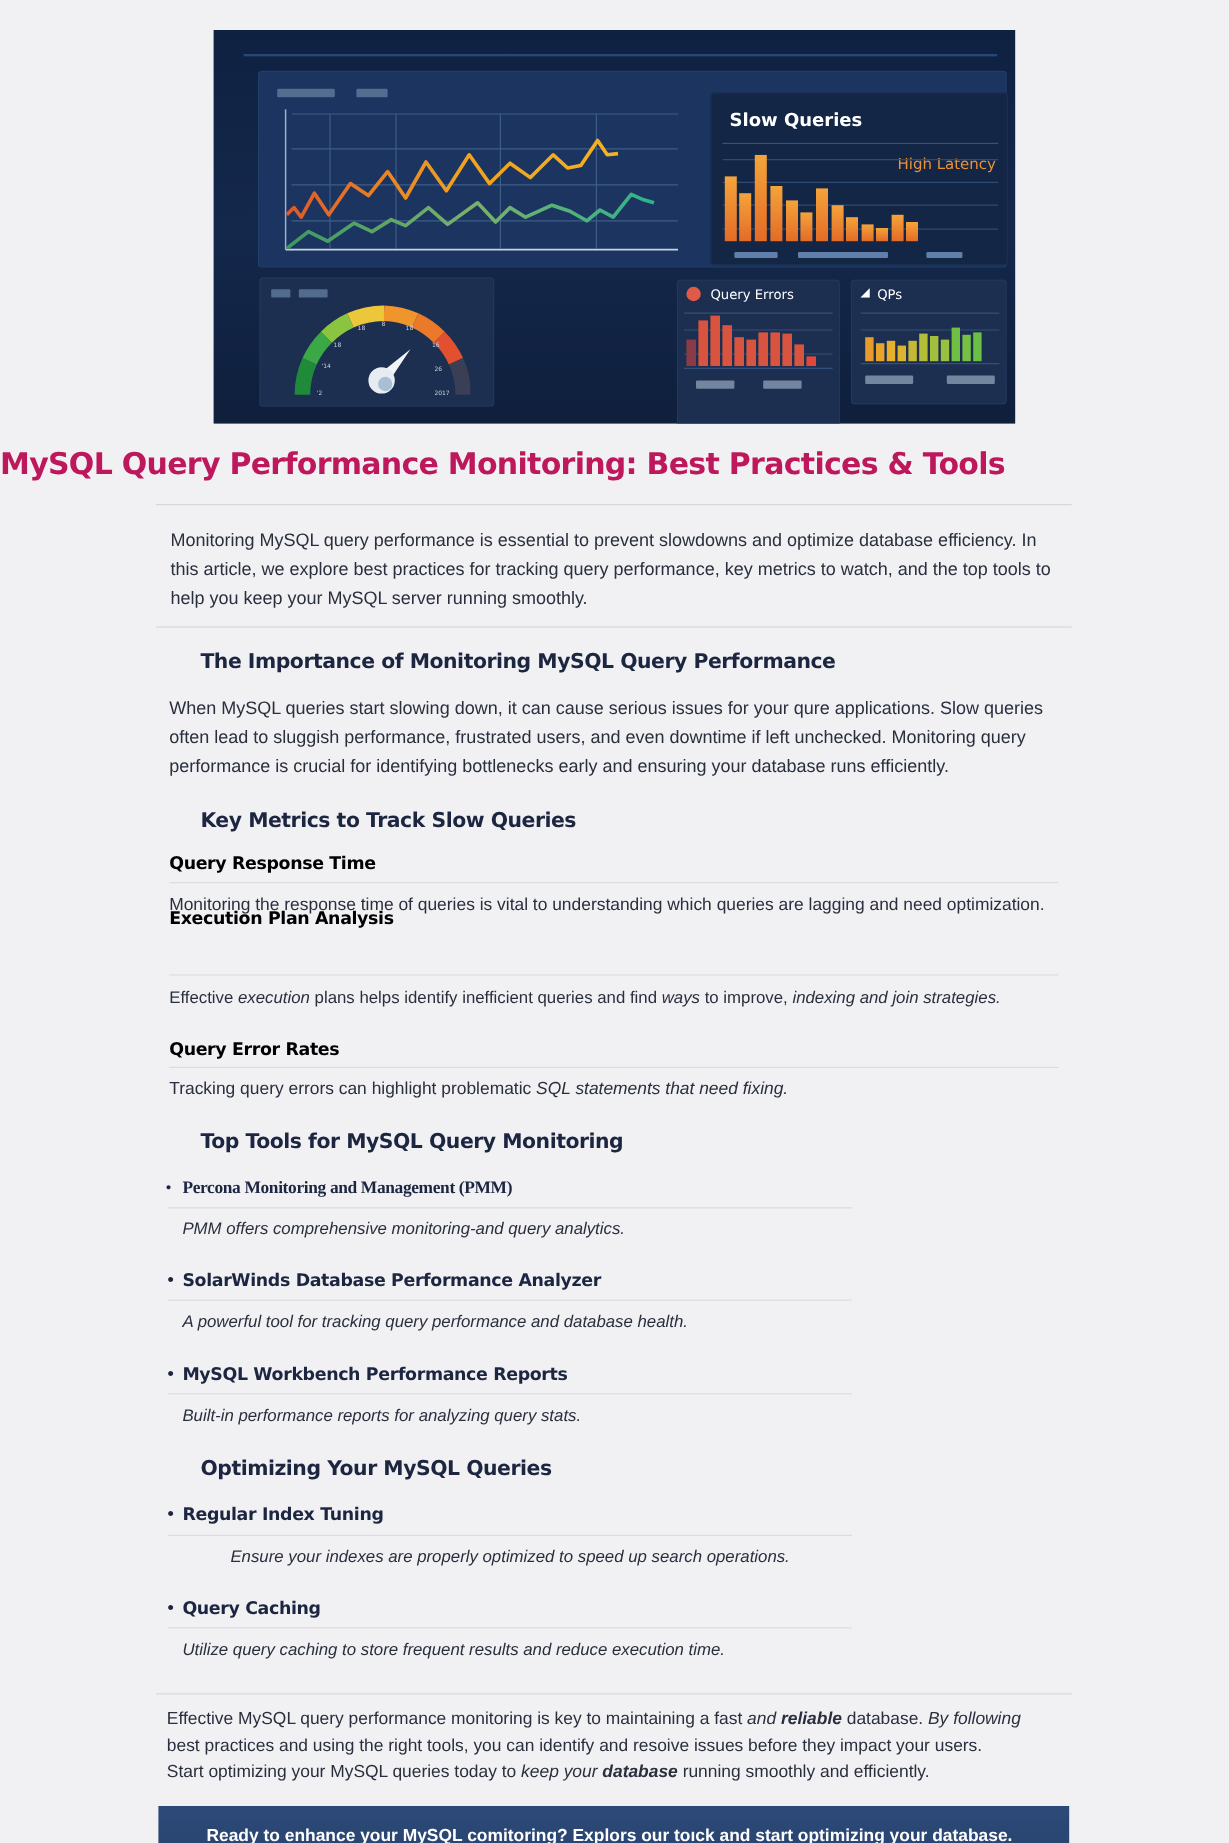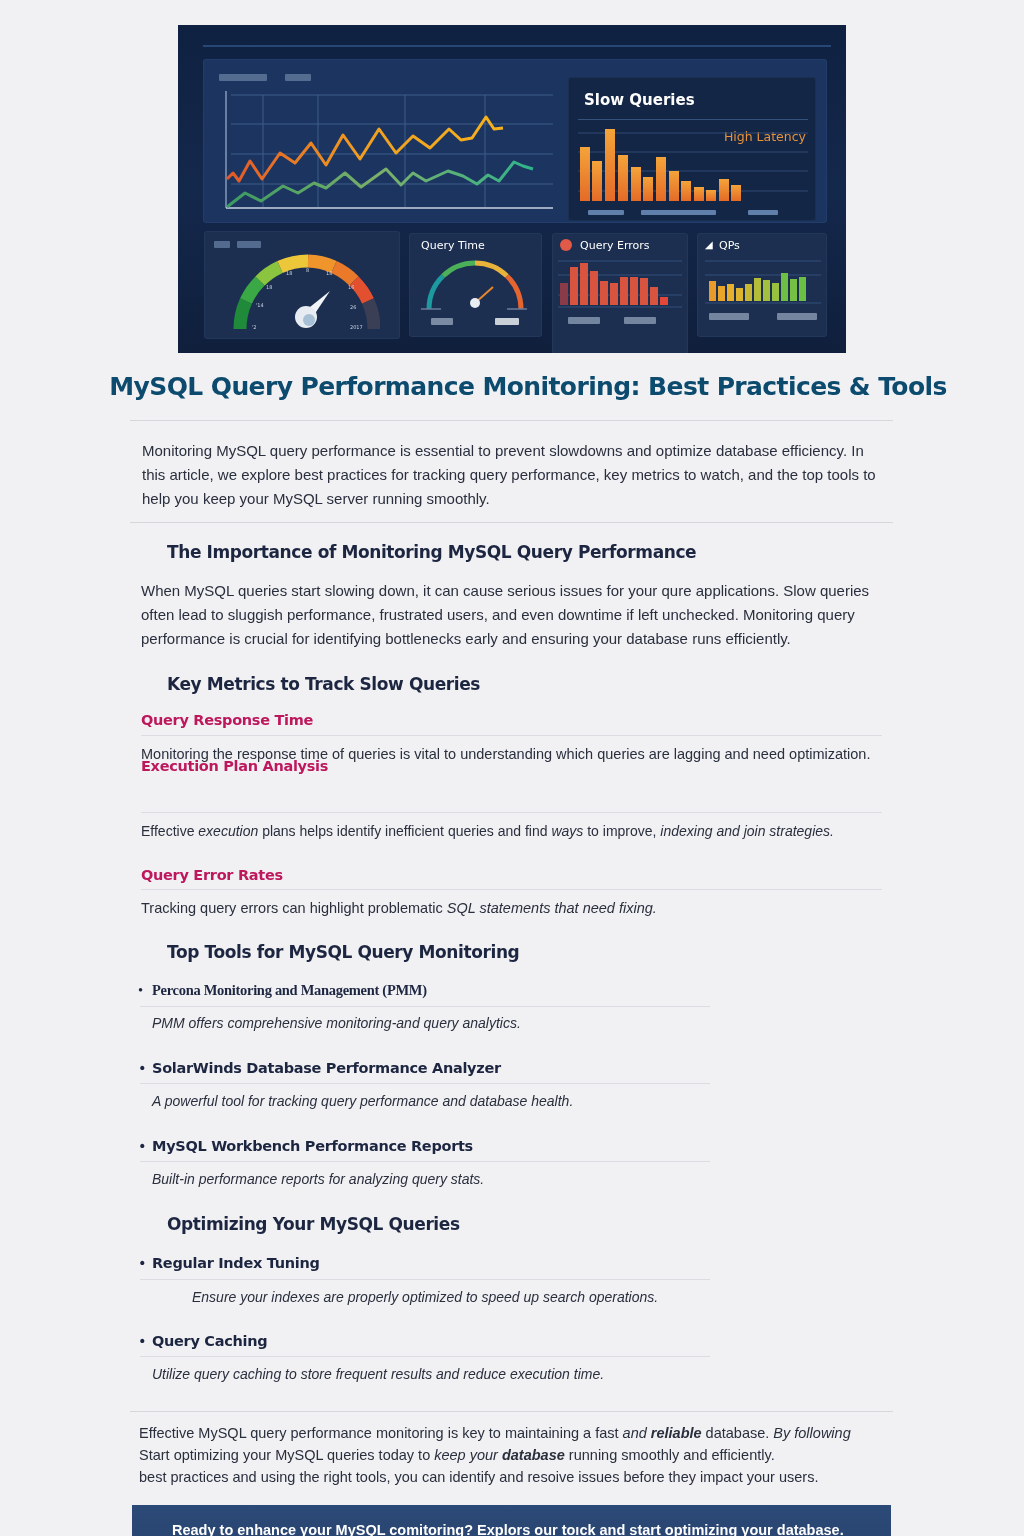--- a/index.html
+++ b/index.html
@@ -12,42 +12,42 @@
   }
   .hero {
     position: absolute; left: 178px; top: 25px; width: 668px; height: 328px;
     background: linear-gradient(180deg, #0f2141 0%, #14284c 50%, #0f1f3c 100%);
     overflow: hidden;
   }
   .hero .topline { position: absolute; left: 25px; right: 15px; top: 20px; height: 2px; background: #274877; }
   .panel {
     position: absolute; background: #1c3560; border-radius: 3px;
     box-shadow: inset 0 0 0 1px rgba(120,160,220,0.08);
+    margin-left: 12px;
   }
   .panel.dark { background: #172b4f; }
   .phbar { position: absolute; height: 7px; background: #5d7599; border-radius: 1px; opacity: .85; }
   .ptitle { position: absolute; color: #fff; font-size: 12px; font-family: "DejaVu Sans", sans-serif; }
   svg { display: block; }
 
   .title {
-    position: absolute; left: 0; right: 0; top: 372px; text-align: center;
-    font-family: "DejaVu Sans", sans-serif; font-weight: bold; font-size: 25px; color: #0c4a6e;
+    position: absolute; left: 0; right: 0; top: 372px; text-align: left;
+    font-family: "DejaVu Sans", sans-serif; font-weight: bold; font-size: 25px; color: #be185d;
     letter-spacing: -0.6px;
-    padding-left: 32px;
   }
   .hr { position: absolute; left: 130px; width: 763px; height: 1px; background: #d6d6dc; }
   .para {
     position: absolute; left: 142px; width: 740px; font-size: 15px; line-height: 24px; color: #2a2f3d;
   }
   .h2 {
     position: absolute; left: 141px; font-weight: bold; font-size: 17px; color: #1d2640;
     font-family: "DejaVu Sans", sans-serif; letter-spacing: -0.4px; margin-left: 26px;
   }
   .h3 {
-    position: absolute; left: 141px; font-weight: bold; font-size: 14.5px; color: #be185d;
+    position: absolute; left: 141px; font-weight: bold; font-size: 14.5px; color: #000000;
     font-family: "DejaVu Sans", sans-serif; letter-spacing: -0.3px;
   }
   .subline { position: absolute; left: 141px; width: 741px; height: 1px; background: #dcdce2; }
   .body { position: absolute; left: 141px; font-size: 14.5px; color: #2a2f3d; }
   .body i { font-style: italic; }
   .li-title {
     position: absolute; left: 138px; font-weight: bold; font-size: 14.5px; color: #1d2640;
     font-family: "DejaVu Sans", sans-serif; letter-spacing: -0.3px;
   }
   .li-title .bullet { display: inline-block; width: 14px; font-weight: normal; }
@@ -162,37 +162,20 @@
         <text x="118" y="44">16</text>
           <text x="120" y="64">26</text>
           <text x="120" y="84">2017</text>
       </g>
       <polygon points="70,70 100,46 80,76" fill="#f2f5f8"></polygon>
       <circle cx="76" cy="72" r="11" fill="#e6ecf2"></circle>
       <circle cx="79" cy="75" r="6" fill="#a8c0d6"></circle>
     </svg>
   </div>
 
-  <div class="panel" style="left:231px;top:208px;width:133px;height:104px;background:#1c2f50;">
-    <div class="ptitle" style="left:12px;top:6px;font-size:11px;">Query Time</div>
-    <svg style="position:absolute;left:10px;top:26px;" width="112" height="56" viewBox="0 0 112 56">
-      <g fill="none" stroke-width="5">
-        <path d="M10,50 A46,46 0 0 1 24,17" stroke="#1c9aa0"></path>
-        <path d="M24,17 A46,46 0 0 1 56,4" stroke="#4cb058"></path>
-        <path d="M56,4 A46,46 0 0 1 88,17" stroke="#e9b23a"></path>
-        <path d="M88,17 A46,46 0 0 1 102,50" stroke="#e5642f"></path>
-      </g>
-      <line x1="2" y1="50" x2="22" y2="50" stroke="#6a7c98" stroke-width="1.5"></line>
-      <line x1="88" y1="50" x2="108" y2="50" stroke="#6a7c98" stroke-width="1.5"></line>
-      <line x1="56" y1="44" x2="74" y2="28" stroke="#e6872d" stroke-width="2"></line>
-      <circle cx="56" cy="44" r="5" fill="#e8edf2"></circle>
-    </svg>
-    <div class="phbar" style="left:22px;top:85px;width:22px;height:7px;background:#8b9ab0;"></div>
-    <div class="phbar" style="left:86px;top:85px;width:24px;height:7px;background:#e8ecf0;"></div>
-  </div>
 
   <div class="panel" style="left:374px;top:208px;width:136px;height:124px;background:#1c2f50;">
     <span style="position:absolute;left:8px;top:6px;width:12px;height:12px;border-radius:50%;background:#e05a47;"></span>
     <div class="ptitle" style="left:28px;top:6px;font-size:11px;">Query Errors</div>
     <svg style="position:absolute;left:6px;top:26px;" width="124" height="50" viewBox="0 0 124 50">
       <g stroke="#34507a" stroke-width="1">
         <line x1="0" y1="2" x2="124" y2="2"></line>
           <line x1="0" y1="16" x2="124" y2="16"></line>
         <line x1="0" y1="36" x2="124" y2="36"></line>
           <line x1="0" y1="48" x2="124" y2="48"></line>
@@ -285,19 +268,19 @@
 <p class="li-desc" style="top:1289px;margin-left:40px;">Ensure your indexes are properly optimized to speed up search operations.</p>
 
 <div class="li-title" style="top:1333px;"><span class="bullet">•</span><span>Query Caching</span></div>
 <div class="li-line" style="top:1356px;"></div>
 <p class="li-desc" style="top:1366px;">Utilize query caching to store frequent results and reduce execution time.</p>
 
 <div class="hr" style="top:1411px;"></div>
 
 <div class="para" style="top:1422px;left:139px;width:760px;line-height:22px;font-size:14.5px;">
   <div><span>Effective MySQL query performance monitoring is key to maintaining a fast </span><i>and </i><b><i>reliable</i></b><span> database. </span><i>By following</i></div>
+  <div>best practices and using the right tools, you can identify and resoive issues before they impact your users.</div>
   <div><span>Start optimizing your MySQL queries today to </span><i>keep your </i><b><i>database</i></b><span> running smoothly and efficiently.</span></div>
-  <div>best practices and using the right tools, you can identify and resoive issues before they impact your users.</div>
 </div>
 
 <div class="cta">
   <span>Ready to enhance your MySQL comitoring? Explors our toıck and start optimizing your database.</span>
 </div>
 
 </body></html>

